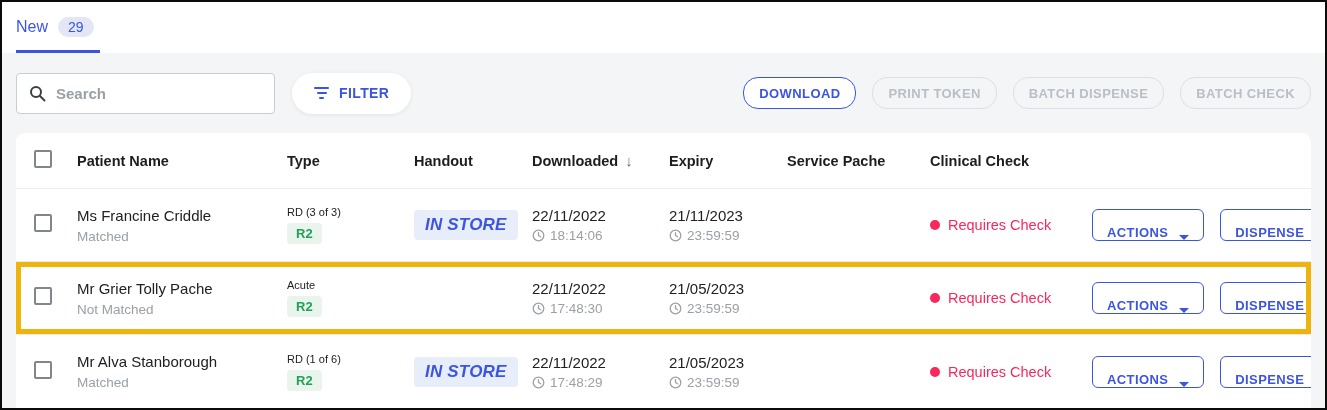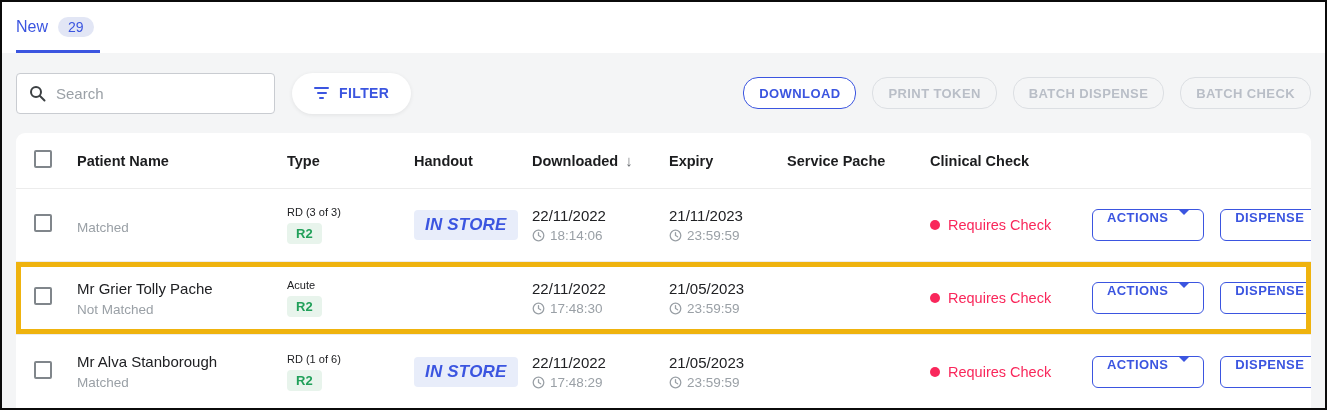--- a/index.html
+++ b/index.html
@@ -22,21 +22,21 @@
     overflow:hidden;position:relative;
   }
   
   .tabbar{background:#fff;height:51px;display:flex;padding-left:14px;}
   .tab{display:inline-flex;align-items:center;gap:10px;padding:12px 6px 10px 0;border-bottom:3px solid var(--accent);cursor:pointer;}
   .tab-label{color:var(--accent);font-size:16px;}
   .tab-count{background:var(--count-badge-bg);color:var(--accent);font-size:14px;border-radius:12px;padding:2px 10px;}
   
   .toolbar{height:80px;display:flex;align-items:center;padding:0 14px;}
   .search-box{width:259px;height:41px;background:#fff;border:1px solid #c9ccd1;border-radius:4px;display:flex;align-items:center;padding:0 12px;gap:10px;}
-  .search-box input{border:none;outline:none;flex:1;font-size:15px;color:var(--txt);font-family:inherit;background:transparent;}
+  .search-box input{border:none;outline:none;flex:1;font-size:15px;color:var(--txt);font-family:inherit;background:transparent;font-weight:bold;}
   .search-box input::placeholder{color:#9aa0a6;}
   .filter-pill{margin-left:17px;height:41px;border:none;border-radius:21px;background:#fff;box-shadow:0 1px 4px rgba(0,0,0,.08);padding:0 22px;display:flex;align-items:center;gap:10px;color:var(--accent);font-weight:bold;font-size:14px;letter-spacing:.4px;cursor:pointer;font-family:inherit;}
   .filter-icon{display:inline-flex;flex-direction:column;align-items:center;gap:3px;}
   .filter-icon i{display:block;height:2px;background:var(--accent);border-radius:1px;}
   .filter-icon i:nth-child(1){width:15px;}
   .filter-icon i:nth-child(2){width:10px;}
   .filter-icon i:nth-child(3){width:5px;}
   .toolbar-right{margin-left:auto;display:flex;gap:16px;}
   .tbtn{height:32px;padding:0 15px;border-radius:15px;font-weight:bold;font-size:13px;letter-spacing:.4px;font-family:inherit;cursor:pointer;}
   .tbtn.enabled{color:var(--accent);border:1.5px solid var(--accent);background:#fff;}
@@ -55,21 +55,21 @@
   .pname{font-size:15px;color:var(--txt);}
   .pstatus{font-size:13.5px;color:var(--muted);margin-top:5px;}
   .type-label{font-size:11px;color:var(--txt);}
   .badge-green{background:var(--green-bg);color:var(--green);font-weight:bold;font-size:13px;padding:3px 9px;border-radius:4px;display:inline-block;margin-top:5px;}
   .badge-blue{background:var(--blue-badge-bg);color:var(--accent);font-weight:bold;font-size:17px;padding:5px 11px;border-radius:4px;display:inline-block;letter-spacing:.2px;font-style:italic;}
   .date{font-size:15px;color:var(--txt);}
   .time{display:flex;align-items:center;gap:5px;color:var(--muted);font-size:13.5px;margin-top:4px;}
   .clin{display:flex;align-items:center;gap:8px;color:var(--pink);font-size:14.5px;}
   .dot{width:10px;height:10px;border-radius:50%;background:var(--pink);flex:0 0 auto;}
   .cell-actions{display:flex;justify-content:flex-end;align-items:center;gap:16px;padding-right:13px;}
-  .row-btn{height:32px;border:1.5px solid var(--accent);border-radius:6px;background:#fff;color:var(--accent);font-weight:bold;font-size:13px;letter-spacing:.4px;padding:0 14px;display:flex;align-items:flex-start;cursor:pointer;font-family:inherit;}
+  .row-btn{height:32px;border:1.5px solid var(--accent);border-radius:6px;background:#fff;color:var(--accent);font-weight:bold;font-size:13px;letter-spacing:.4px;padding:0 14px;display:flex;align-items:flex-end;cursor:pointer;font-family:inherit;}
   .caret{width:0;height:0;border-left:5px solid transparent;border-right:5px solid transparent;border-top:5px solid var(--accent);margin-left:11px;display:inline-block;}
 </style>
 </head>
 <body>
 
 <div class="screen">
 
   <div class="tabbar">
     <div class="tab">
       <span class="tab-label">New</span>
@@ -113,20 +113,21 @@
       </div>
       <div>Expiry</div>
       <div>Service Pache</div>
       <div>Clinical Check</div>
       <div></div>
     </div>
 
     <div class="trow row">
       <div class="cell-check"><span class="checkbox"></span></div>
       <div class="cell-patient">
+        <div class="pname">Ms Francine Criddle</div>
         <div class="pstatus">Matched</div>
       </div>
       <div>
         <div class="type-label">RD (3 of 3)</div>
         <span class="badge-green">R2</span>
       </div>
       <div><span class="badge-blue">IN STORE</span></div>
       <div>
         <div class="date">22/11/2022</div>
         <div class="time">

